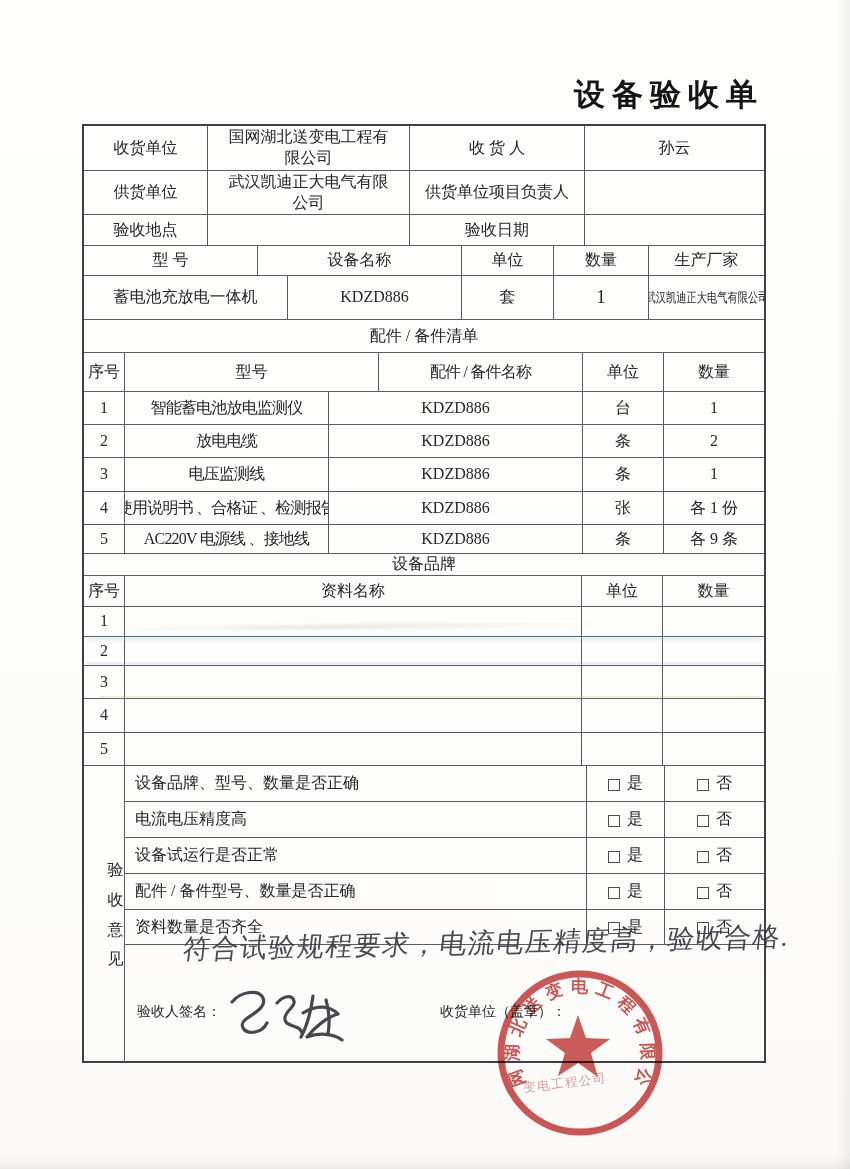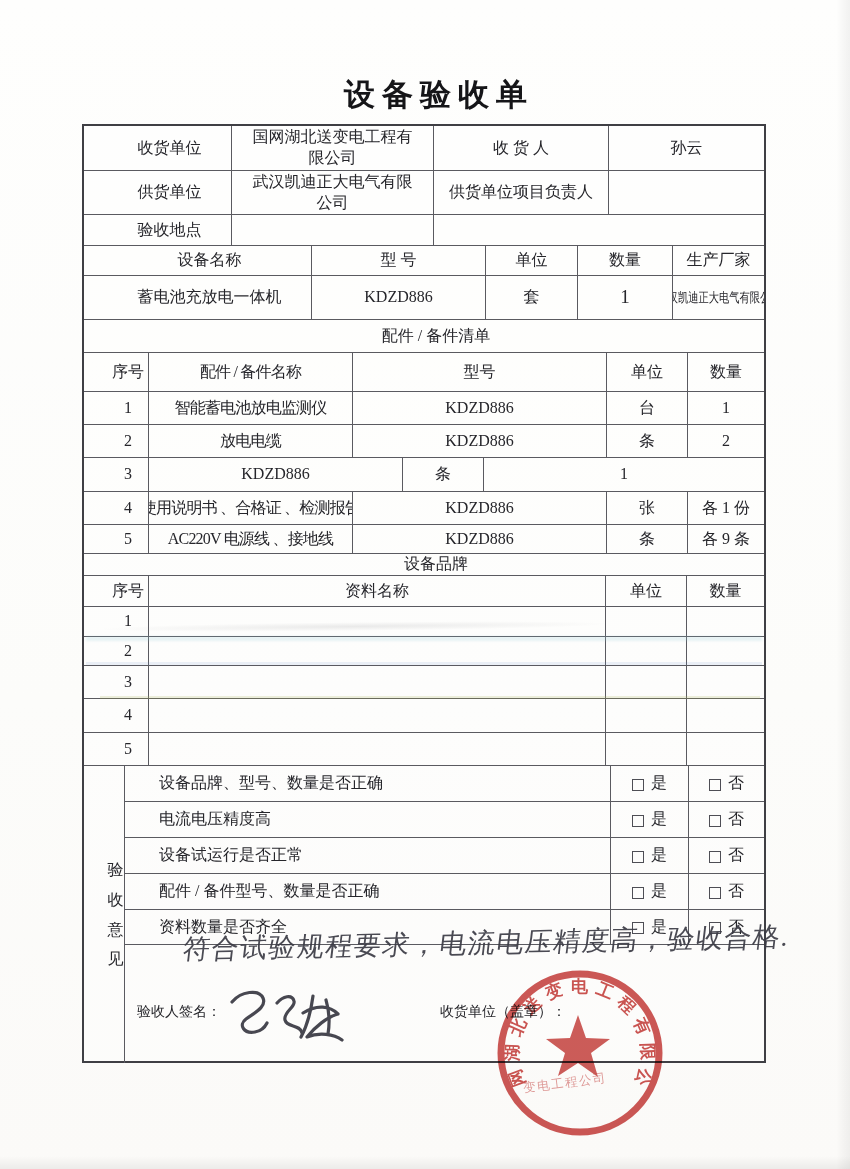--- a/index.html
+++ b/index.html
@@ -2,28 +2,28 @@
 <html><head>
 <meta charset="utf-8">
 <style>
   html,body{margin:0;padding:0;background:#ffffff;}
   .sheet{
     position:relative;width:850px;height:1169px;overflow:hidden;
     background:linear-gradient(180deg,#fefefd 0%,#fcfcfa 60%,#fbfaf8 100%);
     font-family:"Liberation Serif","DejaVu Serif",serif;color:#26262b;
   }
   .title{
-    position:absolute;left:97px;top:74px;width:684px;margin:0;
-    text-align:center;font-size:31px;font-weight:700;letter-spacing:7px;color:#151518;
+    position:absolute;left:80px;top:74px;width:684px;margin:0;
+    text-align:right;font-size:31px;font-weight:700;letter-spacing:7px;color:#151518;
   }
   .form-table{
     position:absolute;left:82px;top:124px;width:684px;height:939px;
     border:2px solid #3f3f44;box-sizing:border-box;background:rgba(255,255,255,0.35);
   }
-  .row{display:flex;box-sizing:border-box;border-bottom:1px solid #5a5a60;padding-left:24px;}
+  .row{display:flex;box-sizing:border-box;border-bottom:1px solid #5a5a60;}
   .row:last-child{border-bottom:none;}
   .cell{
     box-sizing:border-box;border-right:1px solid #5a5a60;
     display:flex;align-items:center;justify-content:center;
     font-size:16px;overflow:hidden;text-align:center;line-height:1.3;
   }
   .cell.last{border-right:none;}
   
   .h45{height:45px}.h44{height:44px}.h31{height:31px}.h30{height:30px}
   .h33{height:33px}.h39{height:39px}.h34{height:34px}.h29{height:29px}
@@ -96,66 +96,68 @@
     <div class="row h44">
       <div class="cell ci1">供货单位</div>
       <div class="cell ci2">
           <span class="wrapval">武汉凯迪正大电气有限公司</span>
         </div>
       <div class="cell ci3">供货单位项目负责人</div>
     </div>
     <div class="row h31">
       <div class="cell ci1">验收地点</div>
       <div class="cell ci2"></div>
+      <div class="cell ci3">验收日期</div>
       <div class="cell ci4 last"></div>
     </div>
 
     <div class="row h30">
+      <div class="cell ce2">型  号</div>
       <div class="cell ce1">设备名称</div>
-      <div class="cell ce2">型  号</div>
       <div class="cell ce3">单位</div>
       <div class="cell ce4">数量</div>
       <div class="cell ce5 last">生产厂家</div>
     </div>
     <div class="row h44">
       <div class="cell ce1">蓄电池充放电一体机</div>
       <div class="cell ce2">KDZD886</div>
       <div class="cell ce3">套</div>
       <div class="cell ce4 qty-big">1</div>
       <div class="cell ce5 last">
           <span class="condensed">武汉凯迪正大电气有限公司</span>
         </div>
     </div>
 
     <div class="row h33">
       <div class="cell last section-title" style="flex:1">配件 / 备件清单</div>
     </div>
     <div class="row h39">
       <div class="cell ca1">序号</div>
+      <div class="cell ca3">型号</div>
       <div class="cell ca2">配件 / 备件名称</div>
-      <div class="cell ca3">型号</div>
       <div class="cell ca4">单位</div>
       <div class="cell ca5 last">数量</div>
     </div>
     <div class="row h33">
       <div class="cell ca1">1</div>
       <div class="cell ca2">智能蓄电池放电监测仪</div>
       <div class="cell ca3">KDZD886</div>
       <div class="cell ca4">台</div>
       <div class="cell ca5 last">1</div>
     </div>
     <div class="row h33">
       <div class="cell ca1">2</div>
       <div class="cell ca2">放电电缆</div>
       <div class="cell ca3">KDZD886</div>
       <div class="cell ca4">条</div>
       <div class="cell ca5 last">2</div>
     </div>
     <div class="row h34">
       <div class="cell ca1">3</div>
+      <div class="cell ca2">电压监测线</div>
       <div class="cell ca3">KDZD886</div>
       <div class="cell ca4">条</div>
       <div class="cell ca5 last">1</div>
     </div>
     <div class="row h33">
       <div class="cell ca1">4</div>
       <div class="cell ca2">使用说明书 、合格证 、检测报告</div>
       <div class="cell ca3">KDZD886</div>
       <div class="cell ca4">张</div>
       <div class="cell ca5 last">各 1 份</div>

